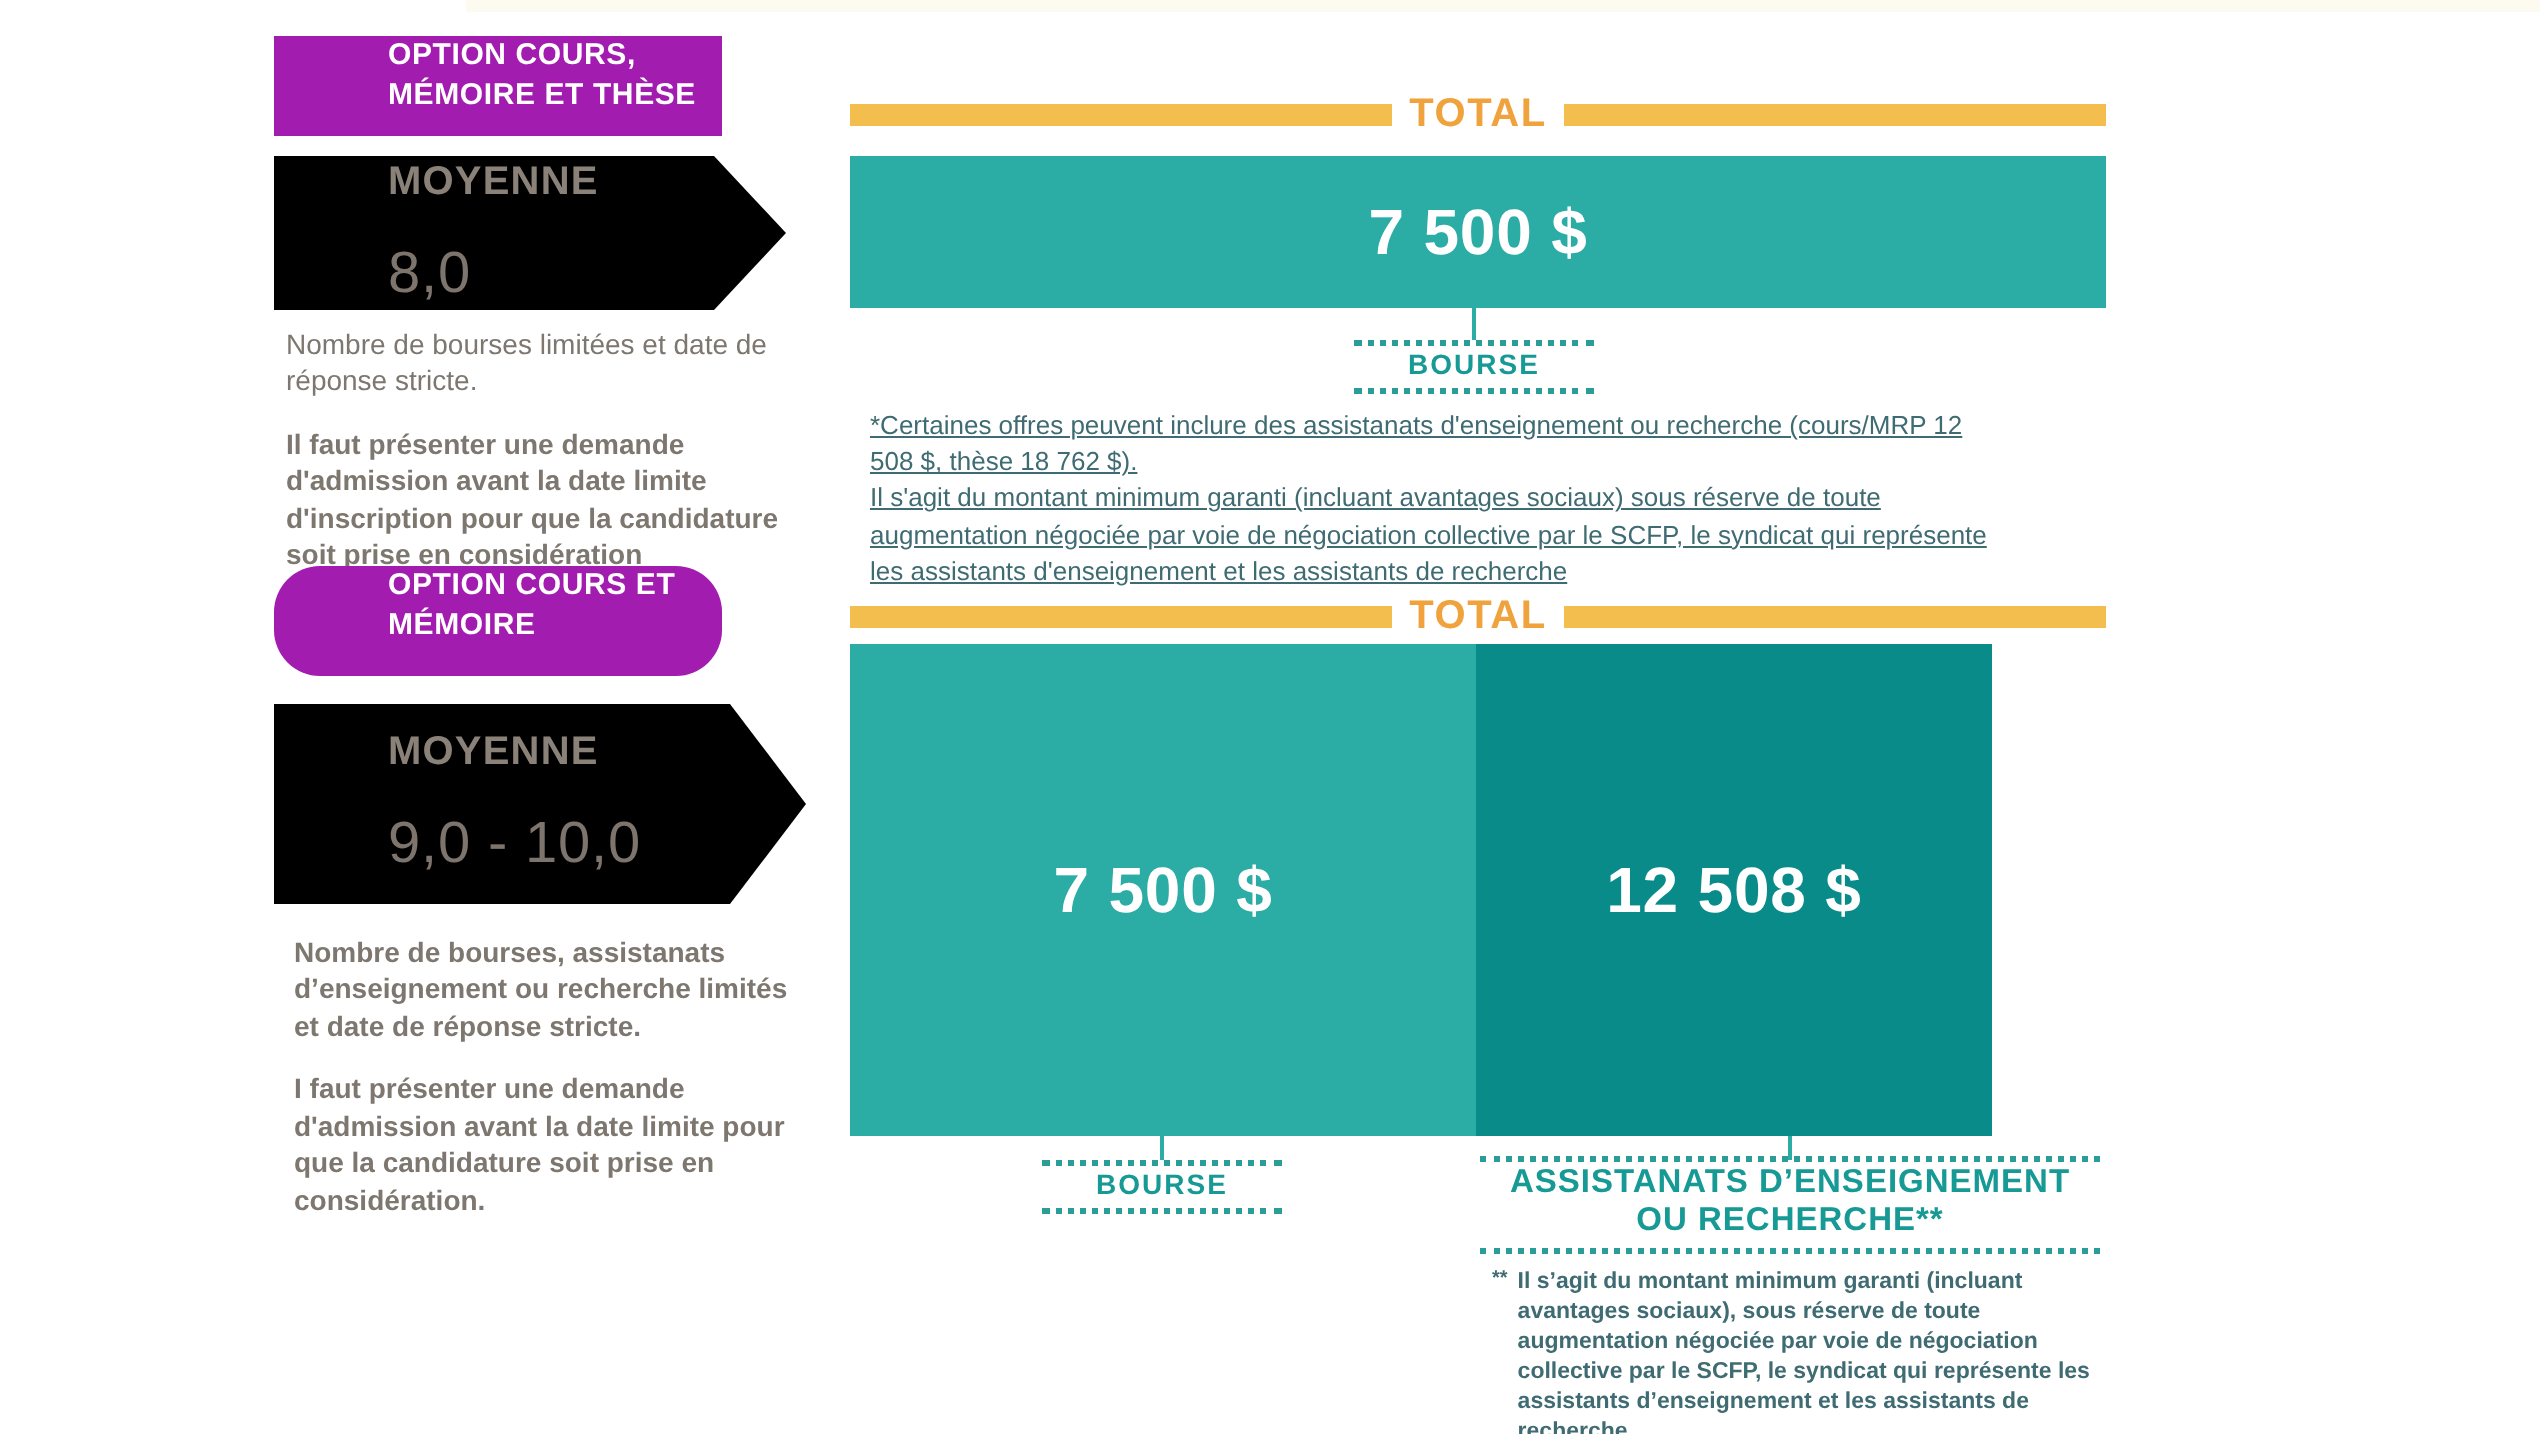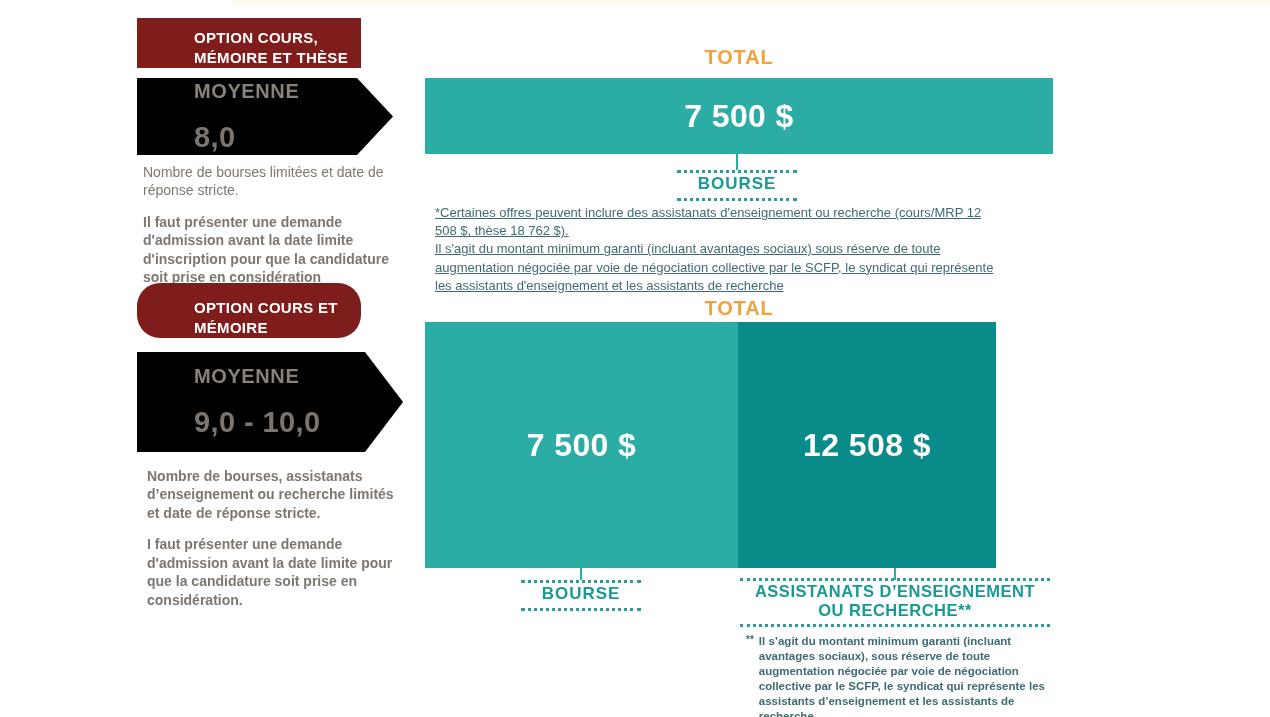--- a/index.html
+++ b/index.html
@@ -18,28 +18,28 @@
 
   
   .top-strip {
     position: absolute; left: 233px; top: 0; width: 1037px; height: 6px;
     background: #fdfaf0;
   }
 
   
   .brown-box {
     position: absolute;
-    background: #7f1d1d;
+    background: #a21caf;
     color: #ffffff;
     font-weight: bold;
     font-size: 15px;
     line-height: 1.32;
     letter-spacing: 0.3px;
     display: flex;
-    align-items: flex-end;
+    align-items: flex-start;
     padding-left: 57px;
   }
   .pos-box1 { left: 137px; top: 18px; width: 224px; height: 50px; }
   .pos-box2 { left: 137px; top: 283px; width: 224px; height: 55px; border-radius: 23px; }
 
   .arrow {
     position: absolute;
     background: #000000;
     display: flex;
     flex-direction: column;
@@ -51,37 +51,36 @@
     clip-path: polygon(0 0, calc(100% - 36px) 0, 100% 50%, calc(100% - 36px) 100%, 0 100%);
   }
   .pos-arrow2 {
     left: 137px; top: 352px; width: 266px; height: 100px;
     clip-path: polygon(0 0, calc(100% - 38px) 0, 100% 50%, calc(100% - 38px) 100%, 0 100%);
   }
   .arrow-title {
     color: #8a8279; font-weight: bold; font-size: 20px; letter-spacing: 0.6px;
   }
   .arrow-value {
-    color: #7c746d; font-weight: bold; font-size: 29px; letter-spacing: 0.4px;
+    color: #7c746d; font-weight: normal; font-size: 29px; letter-spacing: 0.4px;
     margin-top: 18px;
   }
 
   .left-text { position: absolute; color: #7e7770; font-size: 14px; line-height: 1.32; }
   .pos-text1 { left: 143px; top: 163px; width: 252px; }
   .pos-text2 { left: 147px; top: 467px; width: 252px; }
   .left-text p.regular { font-weight: normal; }
   .left-text p.bold { font-weight: bold; }
   .left-text p + p { margin-top: 13px; }
 
   
   .total-bar {
     position: absolute;
     display: flex;
     align-items: center;
-    flex-direction: column;
   }
   .pos-total1 { left: 425px; top: 46px; width: 628px; height: 22px; }
   .pos-total2 { left: 425px; top: 297px; width: 628px; height: 22px; }
   .bar-seg { flex: 1; height: 11px; background: #f3be4d; }
   .total-text {
     color: #f0a33c; font-weight: bold; font-size: 20px; letter-spacing: 0.8px;
     padding: 0 9px;
   }
 
   .amount-box {
@@ -107,21 +106,21 @@
     border-top: 3px dotted #2b9d98;
     border-bottom: 3px dotted #2b9d98;
     text-align: center;
     padding: 1px 0 4px 0;
     display: flex; flex-direction: column; align-items: center;
   }
   .pos-bourse1 { left: 677px; top: 170px; width: 120px; }
   .pos-bourse2 { left: 521px; top: 580px; width: 120px; }
   .pos-assist  { left: 740px; top: 578px; width: 310px; }
   .bracket-text {
-    color: #179a95; font-weight: bold; font-size: 17px; letter-spacing: 1px;
+    color: #179a95; font-weight: bold; font-size: 14px; letter-spacing: 1px;
     line-height: 1.15;
   }
   .bracket-text.small { font-size: 16.5px; letter-spacing: 0.5px; }
 
   .footnote1 {
     position: absolute; left: 435px; top: 204px; width: 630px;
     color: #3f6b72; font-size: 13px; line-height: 1.4; text-decoration: underline;
   }
   .footnote2 {
     position: absolute; left: 746px; top: 634px; width: 302px;

